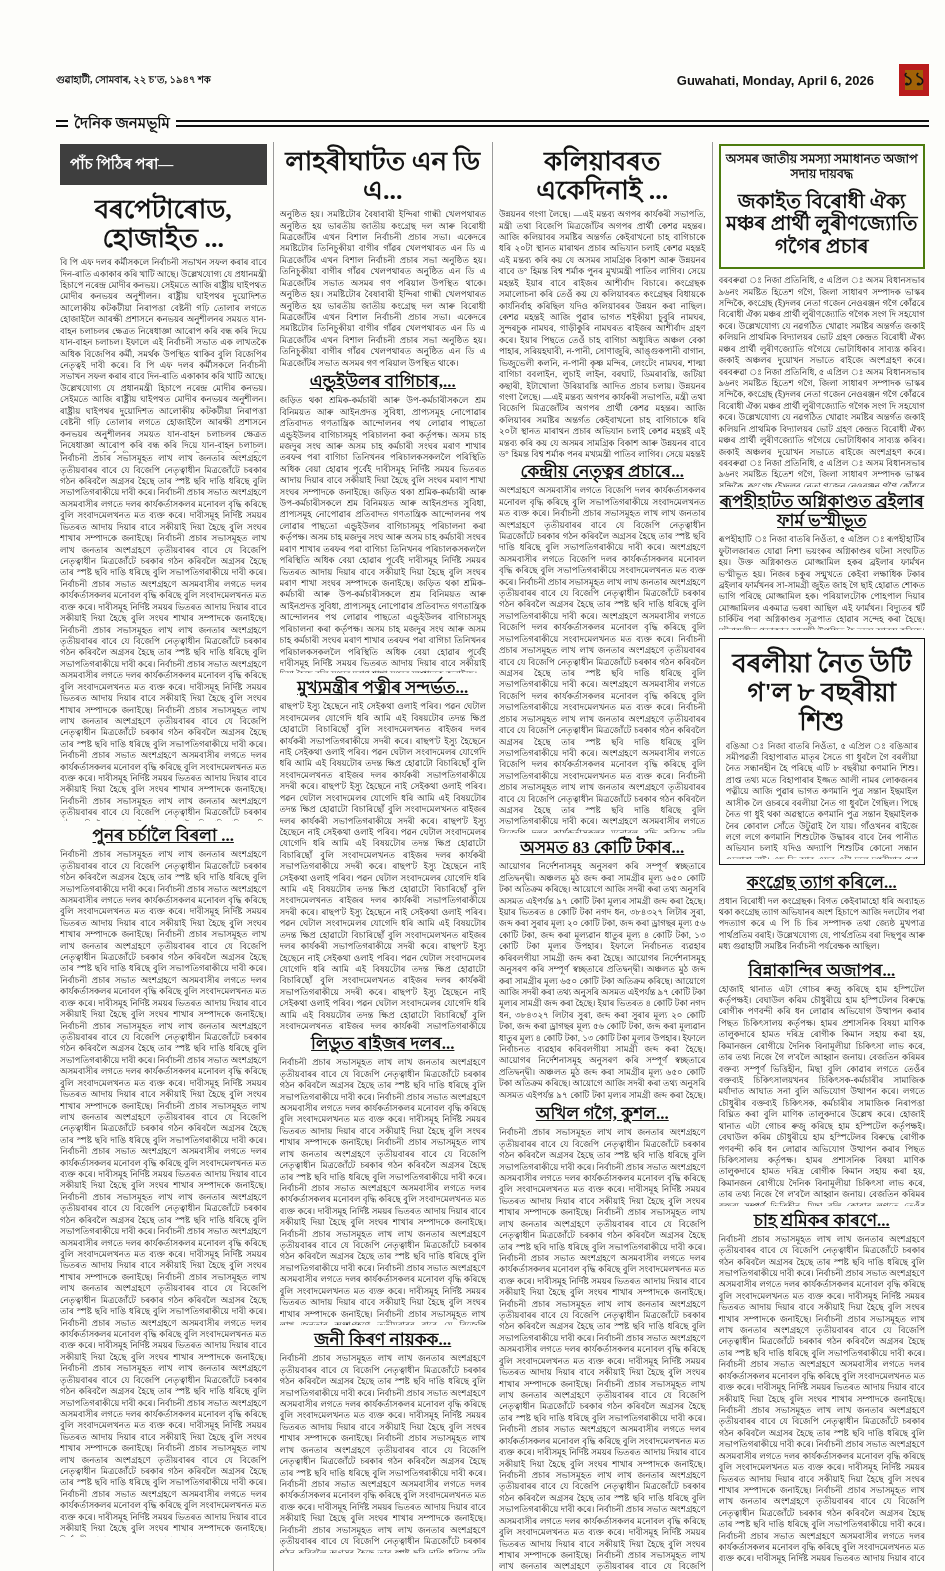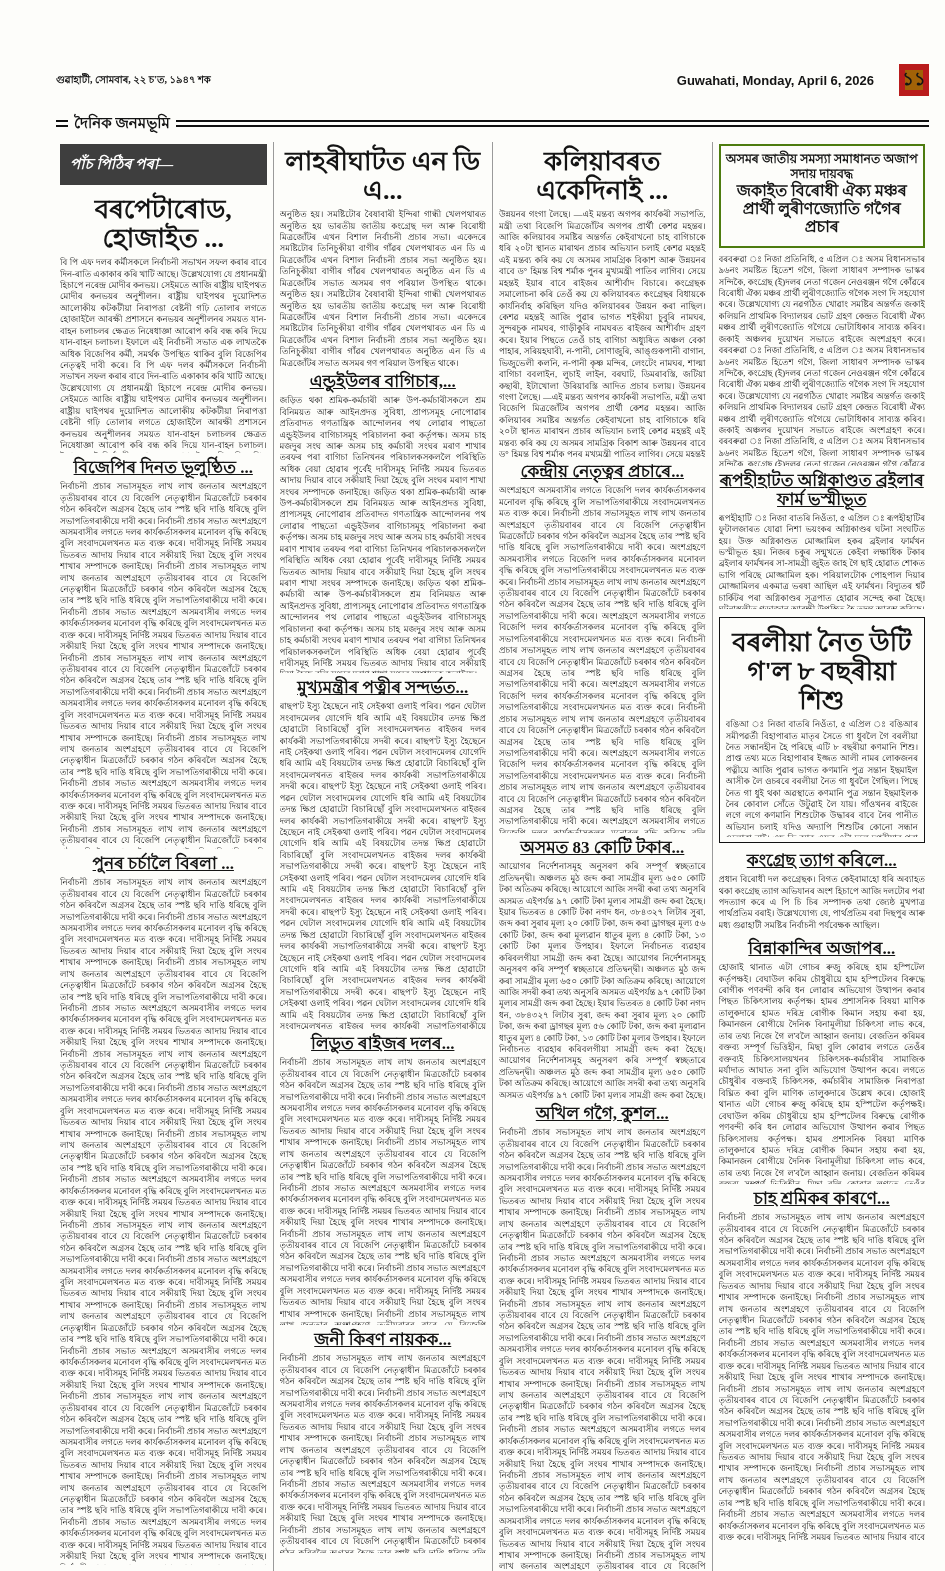--- a/index.html
+++ b/index.html
@@ -37,28 +37,28 @@
   
   .headline { font-weight: bold; text-align: center; line-height: 1.12; margin: 5px 0 4px 0; }
   .h-xl { font-size: 26px; }
   .h-lg { font-size: 17px; text-decoration: underline; }
   .body-text {
     font-size: 8.6px; line-height: 1.33;
     text-align: justify; overflow: hidden;
   }
   .continuation-box {
     background: #3e3e3e; color: #fff;
-    font-size: 15px; font-weight: bold; font-style: italic;
+    font-size: 15px; font-weight: bold; 
     padding: 8px 10px; margin: 2px 0 10px 0;
   }
   .top-box {
     border: 2px solid #4d7c0f; padding: 6px 5px; margin: 2px 0 6px 0; text-align: center;
   }
   .kicker { font-size: 12.5px; font-weight: bold; line-height: 1.2; }
-  .top-box .headline { font-size: 16px; margin-top: 0; }
+  .top-box .headline { font-size: 20px; margin-top: 8px; }
   .framed-article { border: 1.5px solid #111; padding: 5px 6px; margin: 8px 0; }
   .framed-article .headline { font-size: 26px; }
 </style>
 </head>
 <body>
 
 <div class="page">
 
   <div class="header">
     <div class="dateline-row">
@@ -77,21 +77,20 @@
 
   <div class="content">
 
     <div class="col">
       <div class="continuation-box">পাঁচ পিঠিৰ পৰা—</div>
       <article>
         <h2 class="headline h-xl">বৰপেটাৰোড, হোজাইত ...</h2>
         <div class="body-text" style="height:196px">বি পি এফ দলৰ কৰ্মীসকলে নিৰ্বাচনী সভাখন সফল কৰাৰ বাবে দিন-ৰাতি একাকাৰ কৰি খাটি আছে। উল্লেখযোগ্য যে প্ৰধানমন্ত্ৰী হিচাপে নৰেন্দ্ৰ মোদীৰ কনভয়। সেইমতে আজি ৰাষ্ট্ৰীয় ঘাইপথত মোদীৰ কনভয়ৰ অনুশীলন। ৰাষ্ট্ৰীয় ঘাইপথৰ দুয়োদিশত আলোকীয় কটকটীয়া নিৰাপত্তা বেষ্টনী গঢ়ি তোলাৰ লগতে হোজাইলৈ আৰক্ষী প্ৰশাসনে কনভয়ৰ অনুশীলনৰ সময়ত যান-বাহন চলাচলৰ ক্ষেত্ৰত নিষেধাজ্ঞা আৰোপ কৰি বন্ধ কৰি দিয়ে যান-বাহন চলাচল। ইফালে এই নিৰ্বাচনী সভাত এক লাখতকৈ অধিক বিজেপিৰ কৰ্মী, সমৰ্থক উপস্থিত থাকিব বুলি বিজেপিৰ নেতৃত্বই দাবী কৰে। বি পি এফ দলৰ কৰ্মীসকলে নিৰ্বাচনী সভাখন সফল কৰাৰ বাবে দিন-ৰাতি একাকাৰ কৰি খাটি আছে। উল্লেখযোগ্য যে প্ৰধানমন্ত্ৰী হিচাপে নৰেন্দ্ৰ মোদীৰ কনভয়। সেইমতে আজি ৰাষ্ট্ৰীয় ঘাইপথত মোদীৰ কনভয়ৰ অনুশীলন। ৰাষ্ট্ৰীয় ঘাইপথৰ দুয়োদিশত আলোকীয় কটকটীয়া নিৰাপত্তা বেষ্টনী গঢ়ি তোলাৰ লগতে হোজাইলৈ আৰক্ষী প্ৰশাসনে কনভয়ৰ অনুশীলনৰ সময়ত যান-বাহন চলাচলৰ ক্ষেত্ৰত নিষেধাজ্ঞা আৰোপ কৰি বন্ধ কৰি দিয়ে যান-বাহন চলাচল। ইফালে এই নিৰ্বাচনী সভাত এক লাখতকৈ অধিক বিজেপিৰ কৰ্মী, সমৰ্থক উপস্থিত থাকিব বুলি বিজেপিৰ নেতৃত্বই দাবী কৰে।</div>
       </article>
       <article>
-        <h2 class="headline h-lg">বিজেপিৰ দিনত ভূলুণ্ঠিত ...</h2>
         <div class="body-text" style="height:368px">নিৰ্বাচনী প্ৰচাৰ সভাসমূহত লাখ লাখ জনতাৰ অংশগ্ৰহণে তৃতীয়বাৰৰ বাবে যে বিজেপি নেতৃত্বাধীন মিত্ৰজোঁটে চৰকাৰ গঠন কৰিবলৈ অগ্ৰসৰ হৈছে তাৰ স্পষ্ট ছবি দাঙি ধৰিছে বুলি সভাপতিগৰাকীয়ে দাবী কৰে। নিৰ্বাচনী প্ৰচাৰ সভাত অংশগ্ৰহণে অসমবাসীৰ লগতে দলৰ কাৰ্যকৰ্তাসকলৰ মনোবল বৃদ্ধি কৰিছে বুলি সংবাদমেলখনত মত ব্যক্ত কৰে। দাবীসমূহ নিৰ্দিষ্ট সময়ৰ ভিতৰত আদায় দিয়াৰ বাবে সকীয়াই দিয়া হৈছে বুলি সংঘৰ শাখাৰ সম্পাদকে জনাইছে। নিৰ্বাচনী প্ৰচাৰ সভাসমূহত লাখ লাখ জনতাৰ অংশগ্ৰহণে তৃতীয়বাৰৰ বাবে যে বিজেপি নেতৃত্বাধীন মিত্ৰজোঁটে চৰকাৰ গঠন কৰিবলৈ অগ্ৰসৰ হৈছে তাৰ স্পষ্ট ছবি দাঙি ধৰিছে বুলি সভাপতিগৰাকীয়ে দাবী কৰে। নিৰ্বাচনী প্ৰচাৰ সভাত অংশগ্ৰহণে অসমবাসীৰ লগতে দলৰ কাৰ্যকৰ্তাসকলৰ মনোবল বৃদ্ধি কৰিছে বুলি সংবাদমেলখনত মত ব্যক্ত কৰে। দাবীসমূহ নিৰ্দিষ্ট সময়ৰ ভিতৰত আদায় দিয়াৰ বাবে সকীয়াই দিয়া হৈছে বুলি সংঘৰ শাখাৰ সম্পাদকে জনাইছে। নিৰ্বাচনী প্ৰচাৰ সভাসমূহত লাখ লাখ জনতাৰ অংশগ্ৰহণে তৃতীয়বাৰৰ বাবে যে বিজেপি নেতৃত্বাধীন মিত্ৰজোঁটে চৰকাৰ গঠন কৰিবলৈ অগ্ৰসৰ হৈছে তাৰ স্পষ্ট ছবি দাঙি ধৰিছে বুলি সভাপতিগৰাকীয়ে দাবী কৰে। নিৰ্বাচনী প্ৰচাৰ সভাত অংশগ্ৰহণে অসমবাসীৰ লগতে দলৰ কাৰ্যকৰ্তাসকলৰ মনোবল বৃদ্ধি কৰিছে বুলি সংবাদমেলখনত মত ব্যক্ত কৰে। দাবীসমূহ নিৰ্দিষ্ট সময়ৰ ভিতৰত আদায় দিয়াৰ বাবে সকীয়াই দিয়া হৈছে বুলি সংঘৰ শাখাৰ সম্পাদকে জনাইছে। নিৰ্বাচনী প্ৰচাৰ সভাসমূহত লাখ লাখ জনতাৰ অংশগ্ৰহণে তৃতীয়বাৰৰ বাবে যে বিজেপি নেতৃত্বাধীন মিত্ৰজোঁটে চৰকাৰ গঠন কৰিবলৈ অগ্ৰসৰ হৈছে তাৰ স্পষ্ট ছবি দাঙি ধৰিছে বুলি সভাপতিগৰাকীয়ে দাবী কৰে। নিৰ্বাচনী প্ৰচাৰ সভাত অংশগ্ৰহণে অসমবাসীৰ লগতে দলৰ কাৰ্যকৰ্তাসকলৰ মনোবল বৃদ্ধি কৰিছে বুলি সংবাদমেলখনত মত ব্যক্ত কৰে। দাবীসমূহ নিৰ্দিষ্ট সময়ৰ ভিতৰত আদায় দিয়াৰ বাবে সকীয়াই দিয়া হৈছে বুলি সংঘৰ শাখাৰ সম্পাদকে জনাইছে। নিৰ্বাচনী প্ৰচাৰ সভাসমূহত লাখ লাখ জনতাৰ অংশগ্ৰহণে তৃতীয়বাৰৰ বাবে যে বিজেপি নেতৃত্বাধীন মিত্ৰজোঁটে চৰকাৰ গঠন কৰিবলৈ অগ্ৰসৰ হৈছে তাৰ স্পষ্ট ছবি দাঙি ধৰিছে বুলি সভাপতিগৰাকীয়ে দাবী কৰে। নিৰ্বাচনী প্ৰচাৰ সভাত অংশগ্ৰহণে অসমবাসীৰ লগতে দলৰ কাৰ্যকৰ্তাসকলৰ মনোবল বৃদ্ধি কৰিছে বুলি সংবাদমেলখনত মত ব্যক্ত কৰে। দাবীসমূহ নিৰ্দিষ্ট সময়ৰ ভিতৰত আদায় দিয়াৰ বাবে সকীয়াই দিয়া হৈছে বুলি সংঘৰ শাখাৰ সম্পাদকে জনাইছে। নিৰ্বাচনী প্ৰচাৰ সভাসমূহত লাখ লাখ জনতাৰ অংশগ্ৰহণে তৃতীয়বাৰৰ বাবে যে বিজেপি নেতৃত্বাধীন মিত্ৰজোঁটে চৰকাৰ গঠন কৰিবলৈ অগ্ৰসৰ হৈছে তাৰ স্পষ্ট ছবি দাঙি ধৰিছে বুলি সভাপতিগৰাকীয়ে দাবী কৰে। নিৰ্বাচনী প্ৰচাৰ সভাত অংশগ্ৰহণে অসমবাসীৰ লগতে দলৰ কাৰ্যকৰ্তাসকলৰ মনোবল বৃদ্ধি কৰিছে বুলি সংবাদমেলখনত মত ব্যক্ত কৰে। দাবীসমূহ নিৰ্দিষ্ট সময়ৰ ভিতৰত আদায় দিয়াৰ বাবে সকীয়াই দিয়া হৈছে বুলি সংঘৰ শাখাৰ সম্পাদকে জনাইছে।</div>
       </article>
       <article>
         <h2 class="headline h-lg">পুনৰ চৰ্চালৈ বিৰলা ...</h2>
         <div class="body-text" style="height:688px">নিৰ্বাচনী প্ৰচাৰ সভাসমূহত লাখ লাখ জনতাৰ অংশগ্ৰহণে তৃতীয়বাৰৰ বাবে যে বিজেপি নেতৃত্বাধীন মিত্ৰজোঁটে চৰকাৰ গঠন কৰিবলৈ অগ্ৰসৰ হৈছে তাৰ স্পষ্ট ছবি দাঙি ধৰিছে বুলি সভাপতিগৰাকীয়ে দাবী কৰে। নিৰ্বাচনী প্ৰচাৰ সভাত অংশগ্ৰহণে অসমবাসীৰ লগতে দলৰ কাৰ্যকৰ্তাসকলৰ মনোবল বৃদ্ধি কৰিছে বুলি সংবাদমেলখনত মত ব্যক্ত কৰে। দাবীসমূহ নিৰ্দিষ্ট সময়ৰ ভিতৰত আদায় দিয়াৰ বাবে সকীয়াই দিয়া হৈছে বুলি সংঘৰ শাখাৰ সম্পাদকে জনাইছে। নিৰ্বাচনী প্ৰচাৰ সভাসমূহত লাখ লাখ জনতাৰ অংশগ্ৰহণে তৃতীয়বাৰৰ বাবে যে বিজেপি নেতৃত্বাধীন মিত্ৰজোঁটে চৰকাৰ গঠন কৰিবলৈ অগ্ৰসৰ হৈছে তাৰ স্পষ্ট ছবি দাঙি ধৰিছে বুলি সভাপতিগৰাকীয়ে দাবী কৰে। নিৰ্বাচনী প্ৰচাৰ সভাত অংশগ্ৰহণে অসমবাসীৰ লগতে দলৰ কাৰ্যকৰ্তাসকলৰ মনোবল বৃদ্ধি কৰিছে বুলি সংবাদমেলখনত মত ব্যক্ত কৰে। দাবীসমূহ নিৰ্দিষ্ট সময়ৰ ভিতৰত আদায় দিয়াৰ বাবে সকীয়াই দিয়া হৈছে বুলি সংঘৰ শাখাৰ সম্পাদকে জনাইছে। নিৰ্বাচনী প্ৰচাৰ সভাসমূহত লাখ লাখ জনতাৰ অংশগ্ৰহণে তৃতীয়বাৰৰ বাবে যে বিজেপি নেতৃত্বাধীন মিত্ৰজোঁটে চৰকাৰ গঠন কৰিবলৈ অগ্ৰসৰ হৈছে তাৰ স্পষ্ট ছবি দাঙি ধৰিছে বুলি সভাপতিগৰাকীয়ে দাবী কৰে। নিৰ্বাচনী প্ৰচাৰ সভাত অংশগ্ৰহণে অসমবাসীৰ লগতে দলৰ কাৰ্যকৰ্তাসকলৰ মনোবল বৃদ্ধি কৰিছে বুলি সংবাদমেলখনত মত ব্যক্ত কৰে। দাবীসমূহ নিৰ্দিষ্ট সময়ৰ ভিতৰত আদায় দিয়াৰ বাবে সকীয়াই দিয়া হৈছে বুলি সংঘৰ শাখাৰ সম্পাদকে জনাইছে। নিৰ্বাচনী প্ৰচাৰ সভাসমূহত লাখ লাখ জনতাৰ অংশগ্ৰহণে তৃতীয়বাৰৰ বাবে যে বিজেপি নেতৃত্বাধীন মিত্ৰজোঁটে চৰকাৰ গঠন কৰিবলৈ অগ্ৰসৰ হৈছে তাৰ স্পষ্ট ছবি দাঙি ধৰিছে বুলি সভাপতিগৰাকীয়ে দাবী কৰে। নিৰ্বাচনী প্ৰচাৰ সভাত অংশগ্ৰহণে অসমবাসীৰ লগতে দলৰ কাৰ্যকৰ্তাসকলৰ মনোবল বৃদ্ধি কৰিছে বুলি সংবাদমেলখনত মত ব্যক্ত কৰে। দাবীসমূহ নিৰ্দিষ্ট সময়ৰ ভিতৰত আদায় দিয়াৰ বাবে সকীয়াই দিয়া হৈছে বুলি সংঘৰ শাখাৰ সম্পাদকে জনাইছে। নিৰ্বাচনী প্ৰচাৰ সভাসমূহত লাখ লাখ জনতাৰ অংশগ্ৰহণে তৃতীয়বাৰৰ বাবে যে বিজেপি নেতৃত্বাধীন মিত্ৰজোঁটে চৰকাৰ গঠন কৰিবলৈ অগ্ৰসৰ হৈছে তাৰ স্পষ্ট ছবি দাঙি ধৰিছে বুলি সভাপতিগৰাকীয়ে দাবী কৰে। নিৰ্বাচনী প্ৰচাৰ সভাত অংশগ্ৰহণে অসমবাসীৰ লগতে দলৰ কাৰ্যকৰ্তাসকলৰ মনোবল বৃদ্ধি কৰিছে বুলি সংবাদমেলখনত মত ব্যক্ত কৰে। দাবীসমূহ নিৰ্দিষ্ট সময়ৰ ভিতৰত আদায় দিয়াৰ বাবে সকীয়াই দিয়া হৈছে বুলি সংঘৰ শাখাৰ সম্পাদকে জনাইছে। নিৰ্বাচনী প্ৰচাৰ সভাসমূহত লাখ লাখ জনতাৰ অংশগ্ৰহণে তৃতীয়বাৰৰ বাবে যে বিজেপি নেতৃত্বাধীন মিত্ৰজোঁটে চৰকাৰ গঠন কৰিবলৈ অগ্ৰসৰ হৈছে তাৰ স্পষ্ট ছবি দাঙি ধৰিছে বুলি সভাপতিগৰাকীয়ে দাবী কৰে। নিৰ্বাচনী প্ৰচাৰ সভাত অংশগ্ৰহণে অসমবাসীৰ লগতে দলৰ কাৰ্যকৰ্তাসকলৰ মনোবল বৃদ্ধি কৰিছে বুলি সংবাদমেলখনত মত ব্যক্ত কৰে। দাবীসমূহ নিৰ্দিষ্ট সময়ৰ ভিতৰত আদায় দিয়াৰ বাবে সকীয়াই দিয়া হৈছে বুলি সংঘৰ শাখাৰ সম্পাদকে জনাইছে। নিৰ্বাচনী প্ৰচাৰ সভাসমূহত লাখ লাখ জনতাৰ অংশগ্ৰহণে তৃতীয়বাৰৰ বাবে যে বিজেপি নেতৃত্বাধীন মিত্ৰজোঁটে চৰকাৰ গঠন কৰিবলৈ অগ্ৰসৰ হৈছে তাৰ স্পষ্ট ছবি দাঙি ধৰিছে বুলি সভাপতিগৰাকীয়ে দাবী কৰে। নিৰ্বাচনী প্ৰচাৰ সভাত অংশগ্ৰহণে অসমবাসীৰ লগতে দলৰ কাৰ্যকৰ্তাসকলৰ মনোবল বৃদ্ধি কৰিছে বুলি সংবাদমেলখনত মত ব্যক্ত কৰে। দাবীসমূহ নিৰ্দিষ্ট সময়ৰ ভিতৰত আদায় দিয়াৰ বাবে সকীয়াই দিয়া হৈছে বুলি সংঘৰ শাখাৰ সম্পাদকে জনাইছে। নিৰ্বাচনী প্ৰচাৰ সভাসমূহত লাখ লাখ জনতাৰ অংশগ্ৰহণে তৃতীয়বাৰৰ বাবে যে বিজেপি নেতৃত্বাধীন মিত্ৰজোঁটে চৰকাৰ গঠন কৰিবলৈ অগ্ৰসৰ হৈছে তাৰ স্পষ্ট ছবি দাঙি ধৰিছে বুলি সভাপতিগৰাকীয়ে দাবী কৰে। নিৰ্বাচনী প্ৰচাৰ সভাত অংশগ্ৰহণে অসমবাসীৰ লগতে দলৰ কাৰ্যকৰ্তাসকলৰ মনোবল বৃদ্ধি কৰিছে বুলি সংবাদমেলখনত মত ব্যক্ত কৰে। দাবীসমূহ নিৰ্দিষ্ট সময়ৰ ভিতৰত আদায় দিয়াৰ বাবে সকীয়াই দিয়া হৈছে বুলি সংঘৰ শাখাৰ সম্পাদকে জনাইছে। নিৰ্বাচনী প্ৰচাৰ সভাসমূহত লাখ লাখ জনতাৰ অংশগ্ৰহণে তৃতীয়বাৰৰ বাবে যে বিজেপি নেতৃত্বাধীন মিত্ৰজোঁটে চৰকাৰ গঠন কৰিবলৈ অগ্ৰসৰ হৈছে তাৰ স্পষ্ট ছবি দাঙি ধৰিছে বুলি সভাপতিগৰাকীয়ে দাবী কৰে। নিৰ্বাচনী প্ৰচাৰ সভাত অংশগ্ৰহণে অসমবাসীৰ লগতে দলৰ কাৰ্যকৰ্তাসকলৰ মনোবল বৃদ্ধি কৰিছে বুলি সংবাদমেলখনত মত ব্যক্ত কৰে। দাবীসমূহ নিৰ্দিষ্ট সময়ৰ ভিতৰত আদায় দিয়াৰ বাবে সকীয়াই দিয়া হৈছে বুলি সংঘৰ শাখাৰ সম্পাদকে জনাইছে। নিৰ্বাচনী প্ৰচাৰ সভাসমূহত লাখ লাখ জনতাৰ অংশগ্ৰহণে তৃতীয়বাৰৰ বাবে যে বিজেপি নেতৃত্বাধীন মিত্ৰজোঁটে চৰকাৰ গঠন কৰিবলৈ অগ্ৰসৰ হৈছে তাৰ স্পষ্ট ছবি দাঙি ধৰিছে বুলি সভাপতিগৰাকীয়ে দাবী কৰে। নিৰ্বাচনী প্ৰচাৰ সভাত অংশগ্ৰহণে অসমবাসীৰ লগতে দলৰ কাৰ্যকৰ্তাসকলৰ মনোবল বৃদ্ধি কৰিছে বুলি সংবাদমেলখনত মত ব্যক্ত কৰে। দাবীসমূহ নিৰ্দিষ্ট সময়ৰ ভিতৰত আদায় দিয়াৰ বাবে সকীয়াই দিয়া হৈছে বুলি সংঘৰ শাখাৰ সম্পাদকে জনাইছে। নিৰ্বাচনী প্ৰচাৰ সভাসমূহত লাখ লাখ জনতাৰ অংশগ্ৰহণে তৃতীয়বাৰৰ বাবে যে বিজেপি নেতৃত্বাধীন মিত্ৰজোঁটে চৰকাৰ গঠন কৰিবলৈ অগ্ৰসৰ হৈছে তাৰ স্পষ্ট ছবি দাঙি ধৰিছে বুলি সভাপতিগৰাকীয়ে দাবী কৰে। নিৰ্বাচনী প্ৰচাৰ সভাত অংশগ্ৰহণে অসমবাসীৰ লগতে দলৰ কাৰ্যকৰ্তাসকলৰ মনোবল বৃদ্ধি কৰিছে বুলি সংবাদমেলখনত মত ব্যক্ত কৰে। দাবীসমূহ নিৰ্দিষ্ট সময়ৰ ভিতৰত আদায় দিয়াৰ বাবে সকীয়াই দিয়া হৈছে বুলি সংঘৰ শাখাৰ সম্পাদকে জনাইছে।</div>
       </article>
     </div>
 
     <div class="col">
       <article>

